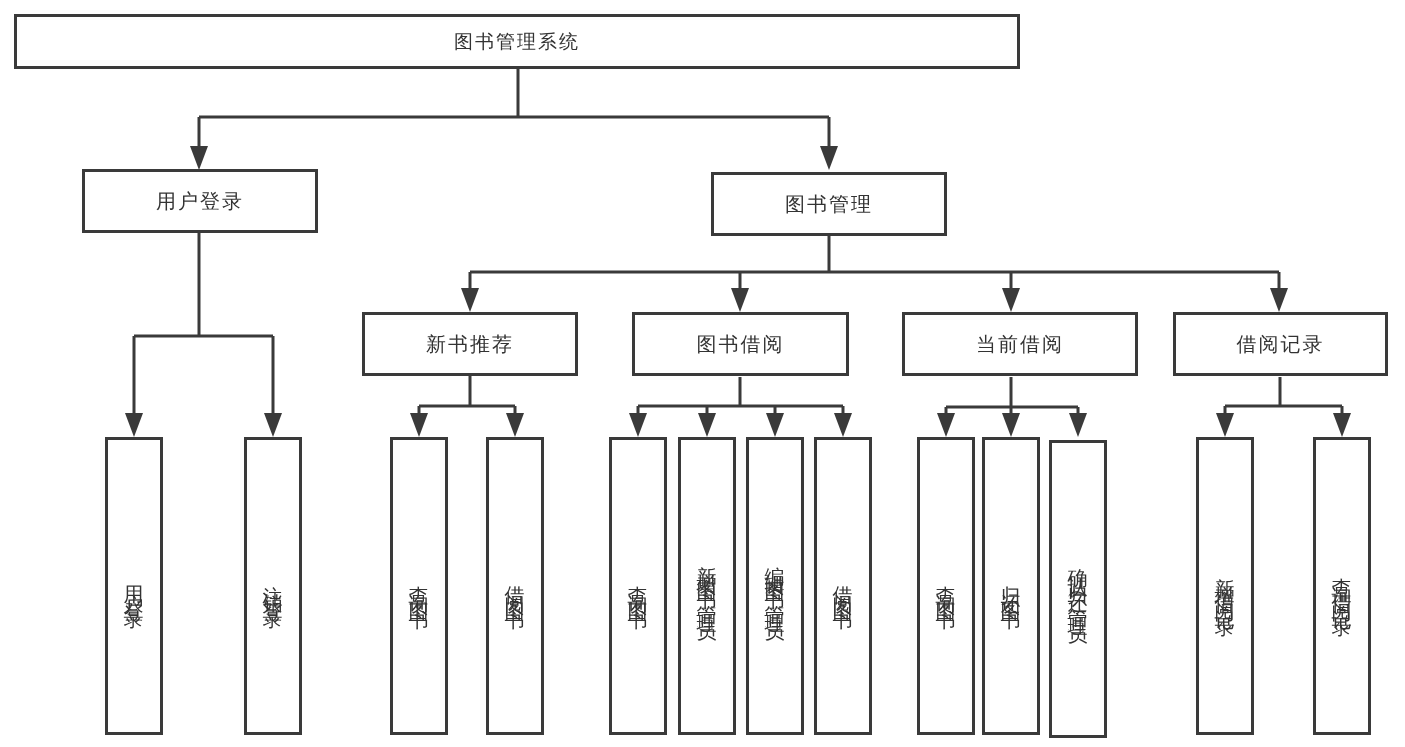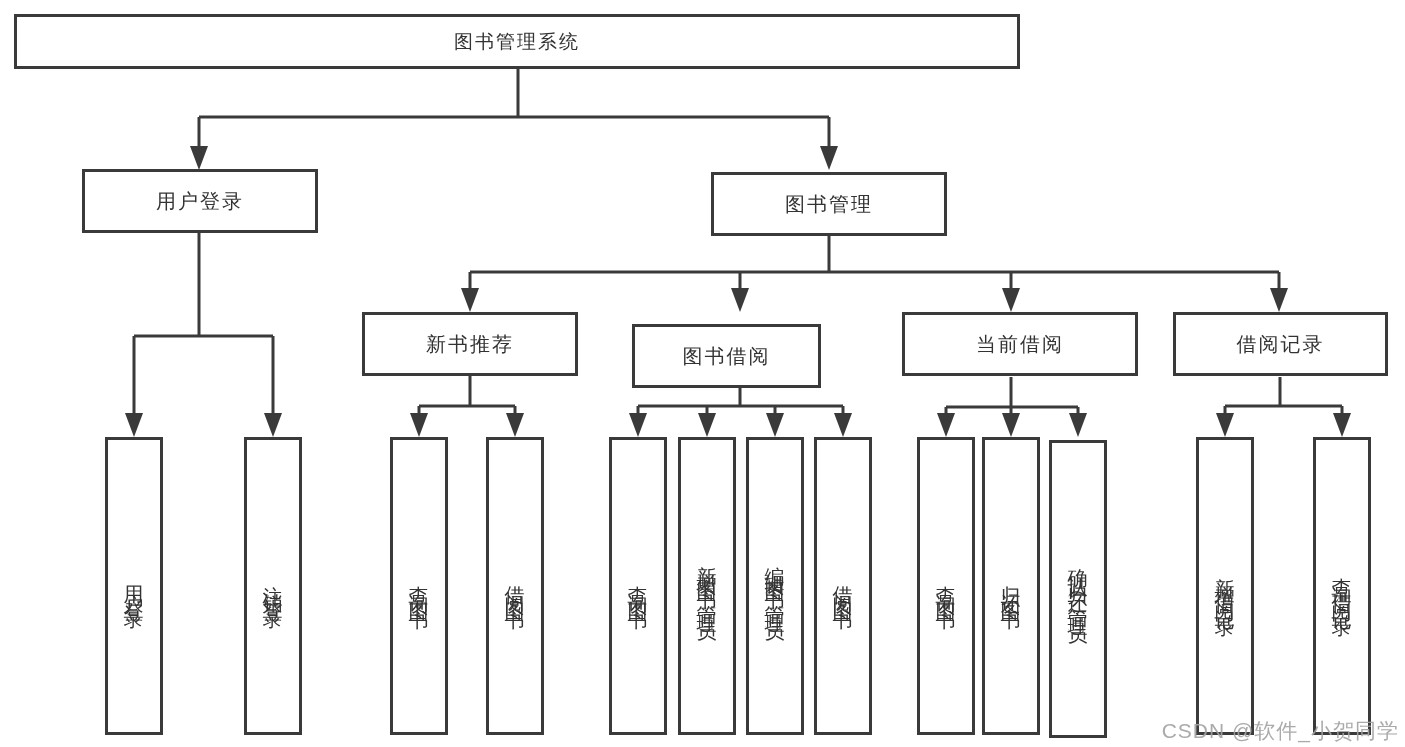--- a/index.html
+++ b/index.html
@@ -111,21 +111,21 @@
   <div class="node hbox" style="left:82px; top:169px; width:236px; height:64px;">
     <span>用户登录</span>
   </div>
   <div class="node hbox" style="left:711px; top:172px; width:236px; height:64px;">
     <span>图书管理</span>
   </div>
 
   <div class="node hbox" style="left:362px; top:312px; width:216px; height:64px;">
     <span>新书推荐</span>
   </div>
-  <div class="node hbox" style="left:632px; top:324px; width:189px; height:64px;">
+  <div class="node hbox" style="left:632px; top:312px; width:217px; height:64px;">
     <span>图书借阅</span>
   </div>
   <div class="node hbox" style="left:902px; top:312px; width:236px; height:64px;">
     <span>当前借阅</span>
   </div>
   <div class="node hbox" style="left:1173px; top:312px; width:215px; height:64px;">
     <span>借阅记录</span>
   </div>
 
   <div class="node vbox" style="left:105px; top:437px; width:58px; height:298px;">
@@ -165,15 +165,14 @@
     <span>确认归还（管理员）</span>
   </div>
 
   <div class="node vbox" style="left:1196px; top:437px; width:58px; height:298px;">
     <span>新增借阅记录</span>
   </div>
   <div class="node vbox" style="left:1313px; top:437px; width:58px; height:298px;">
     <span>查询借阅记录</span>
   </div>
 
-  <div class="watermark">CSDN @软件_小贺同学</div>
 
 </div>
 
 </body></html>

